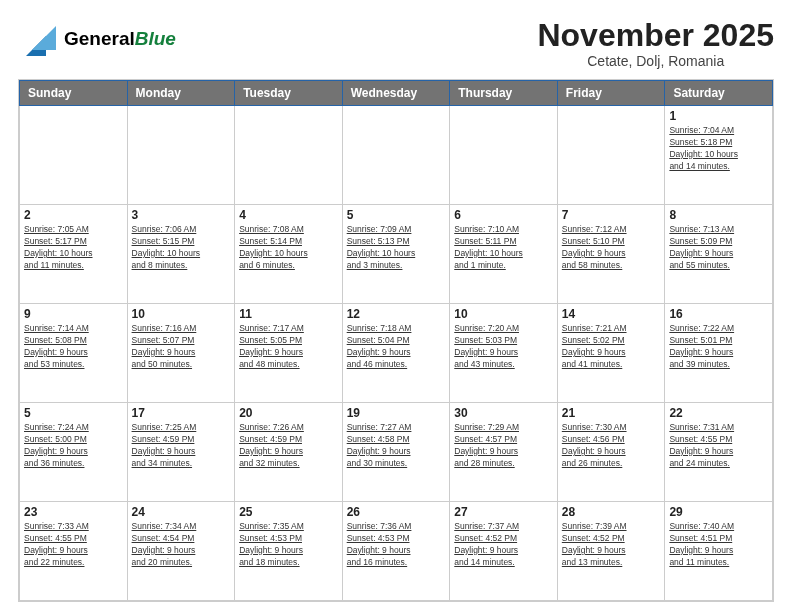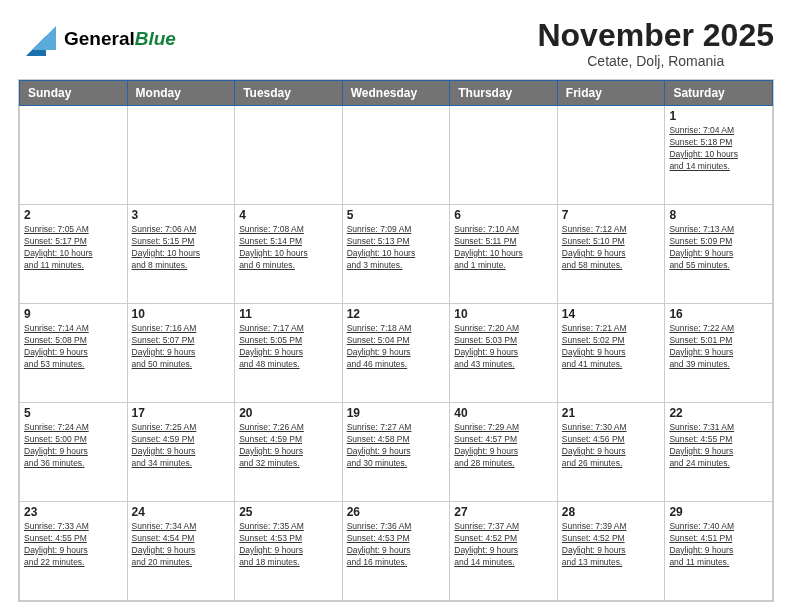--- a/index.html
+++ b/index.html
@@ -208,21 +208,21 @@
             </td>
             <td class="day-cell">
               <span class="day-number">20</span>
               <div class="day-info">Sunrise: 7:26 AM<br>Sunset: 4:59 PM<br>Daylight: 9 hours<br>and 32 minutes.</div>
             </td>
             <td class="day-cell">
               <span class="day-number">19</span>
               <div class="day-info">Sunrise: 7:27 AM<br>Sunset: 4:58 PM<br>Daylight: 9 hours<br>and 30 minutes.</div>
             </td>
             <td class="day-cell">
-              <span class="day-number">40</span>
+              <span class="day-number">30</span>
               <div class="day-info">Sunrise: 7:29 AM<br>Sunset: 4:57 PM<br>Daylight: 9 hours<br>and 28 minutes.</div>
             </td>
             <td class="day-cell">
               <span class="day-number">21</span>
               <div class="day-info">Sunrise: 7:30 AM<br>Sunset: 4:56 PM<br>Daylight: 9 hours<br>and 26 minutes.</div>
             </td>
             <td class="day-cell">
               <span class="day-number">22</span>
               <div class="day-info">Sunrise: 7:31 AM<br>Sunset: 4:55 PM<br>Daylight: 9 hours<br>and 24 minutes.</div>
             </td>

